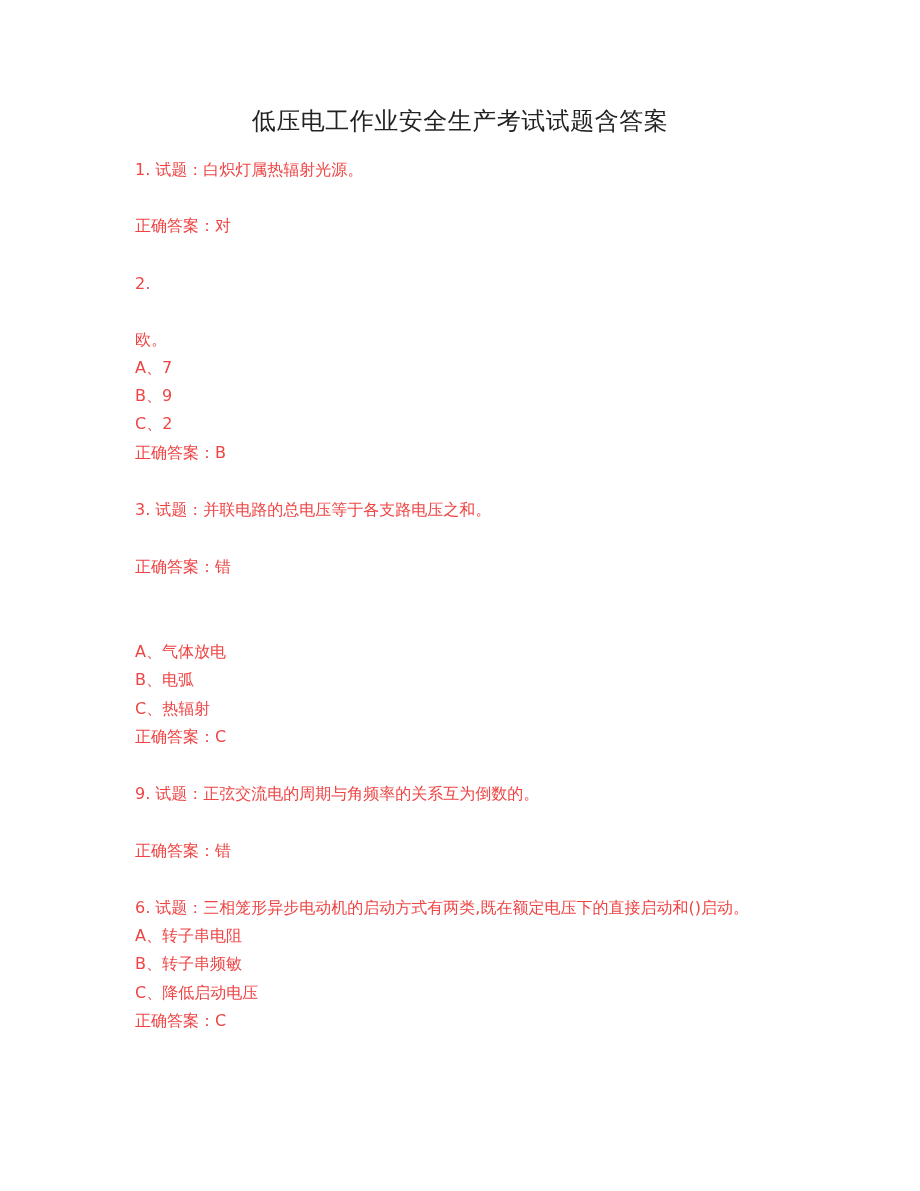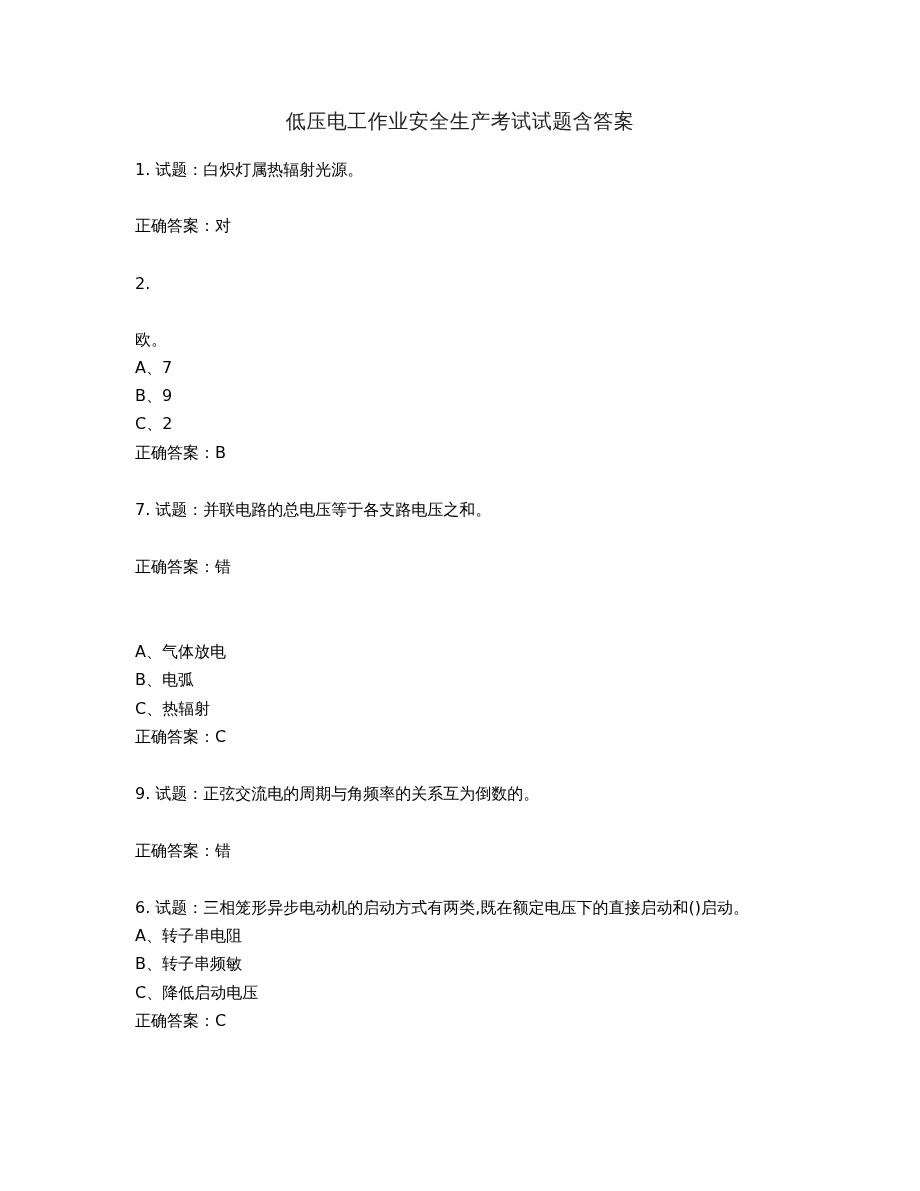--- a/index.html
+++ b/index.html
@@ -23,52 +23,52 @@
       height: 1191px;
       background: #ffffff;
     }
     .title {
       position: absolute;
       left: 0;
       width: 920px;
       top: 108px;
       text-align: center;
       font-family: "DejaVu Serif", "Liberation Serif", serif;
-      font-size: 20px;
+      font-size: 24px;
       line-height: 26px;
       color: #222;
       letter-spacing: 0.5px;
     }
     .line {
       position: absolute;
       left: 135px;
       font-size: 16px;
       line-height: 24px;
       white-space: nowrap;
-      color: #000000;
+      color: #ef4444;
     }
   </style>
 </head>
 <body>
 
 <div class="page">
 
   <div class="title">低压电工作业安全生产考试试题含答案</div>
 
   <div class="line" style="top:158px">1. 试题：白炽灯属热辐射光源。</div>
   <div class="line" style="top:214px">正确答案：对</div>
 
   <div class="line" style="top:272px">2.</div>
   <div class="line" style="top:328px">欧。</div>
   <div class="line" style="top:356px">A、7</div>
   <div class="line" style="top:384px">B、9</div>
   <div class="line" style="top:412px">C、2</div>
   <div class="line" style="top:441px">正确答案：B</div>
 
-  <div class="line" style="top:498px">7. 试题：并联电路的总电压等于各支路电压之和。</div>
+  <div class="line" style="top:498px">3. 试题：并联电路的总电压等于各支路电压之和。</div>
   <div class="line" style="top:555px">正确答案：错</div>
 
   <div class="line" style="top:640px">A、气体放电</div>
   <div class="line" style="top:668px">B、电弧</div>
   <div class="line" style="top:697px">C、热辐射</div>
   <div class="line" style="top:725px">正确答案：C</div>
 
   <div class="line" style="top:782px">9. 试题：正弦交流电的周期与角频率的关系互为倒数的。</div>
   <div class="line" style="top:839px">正确答案：错</div>
 

